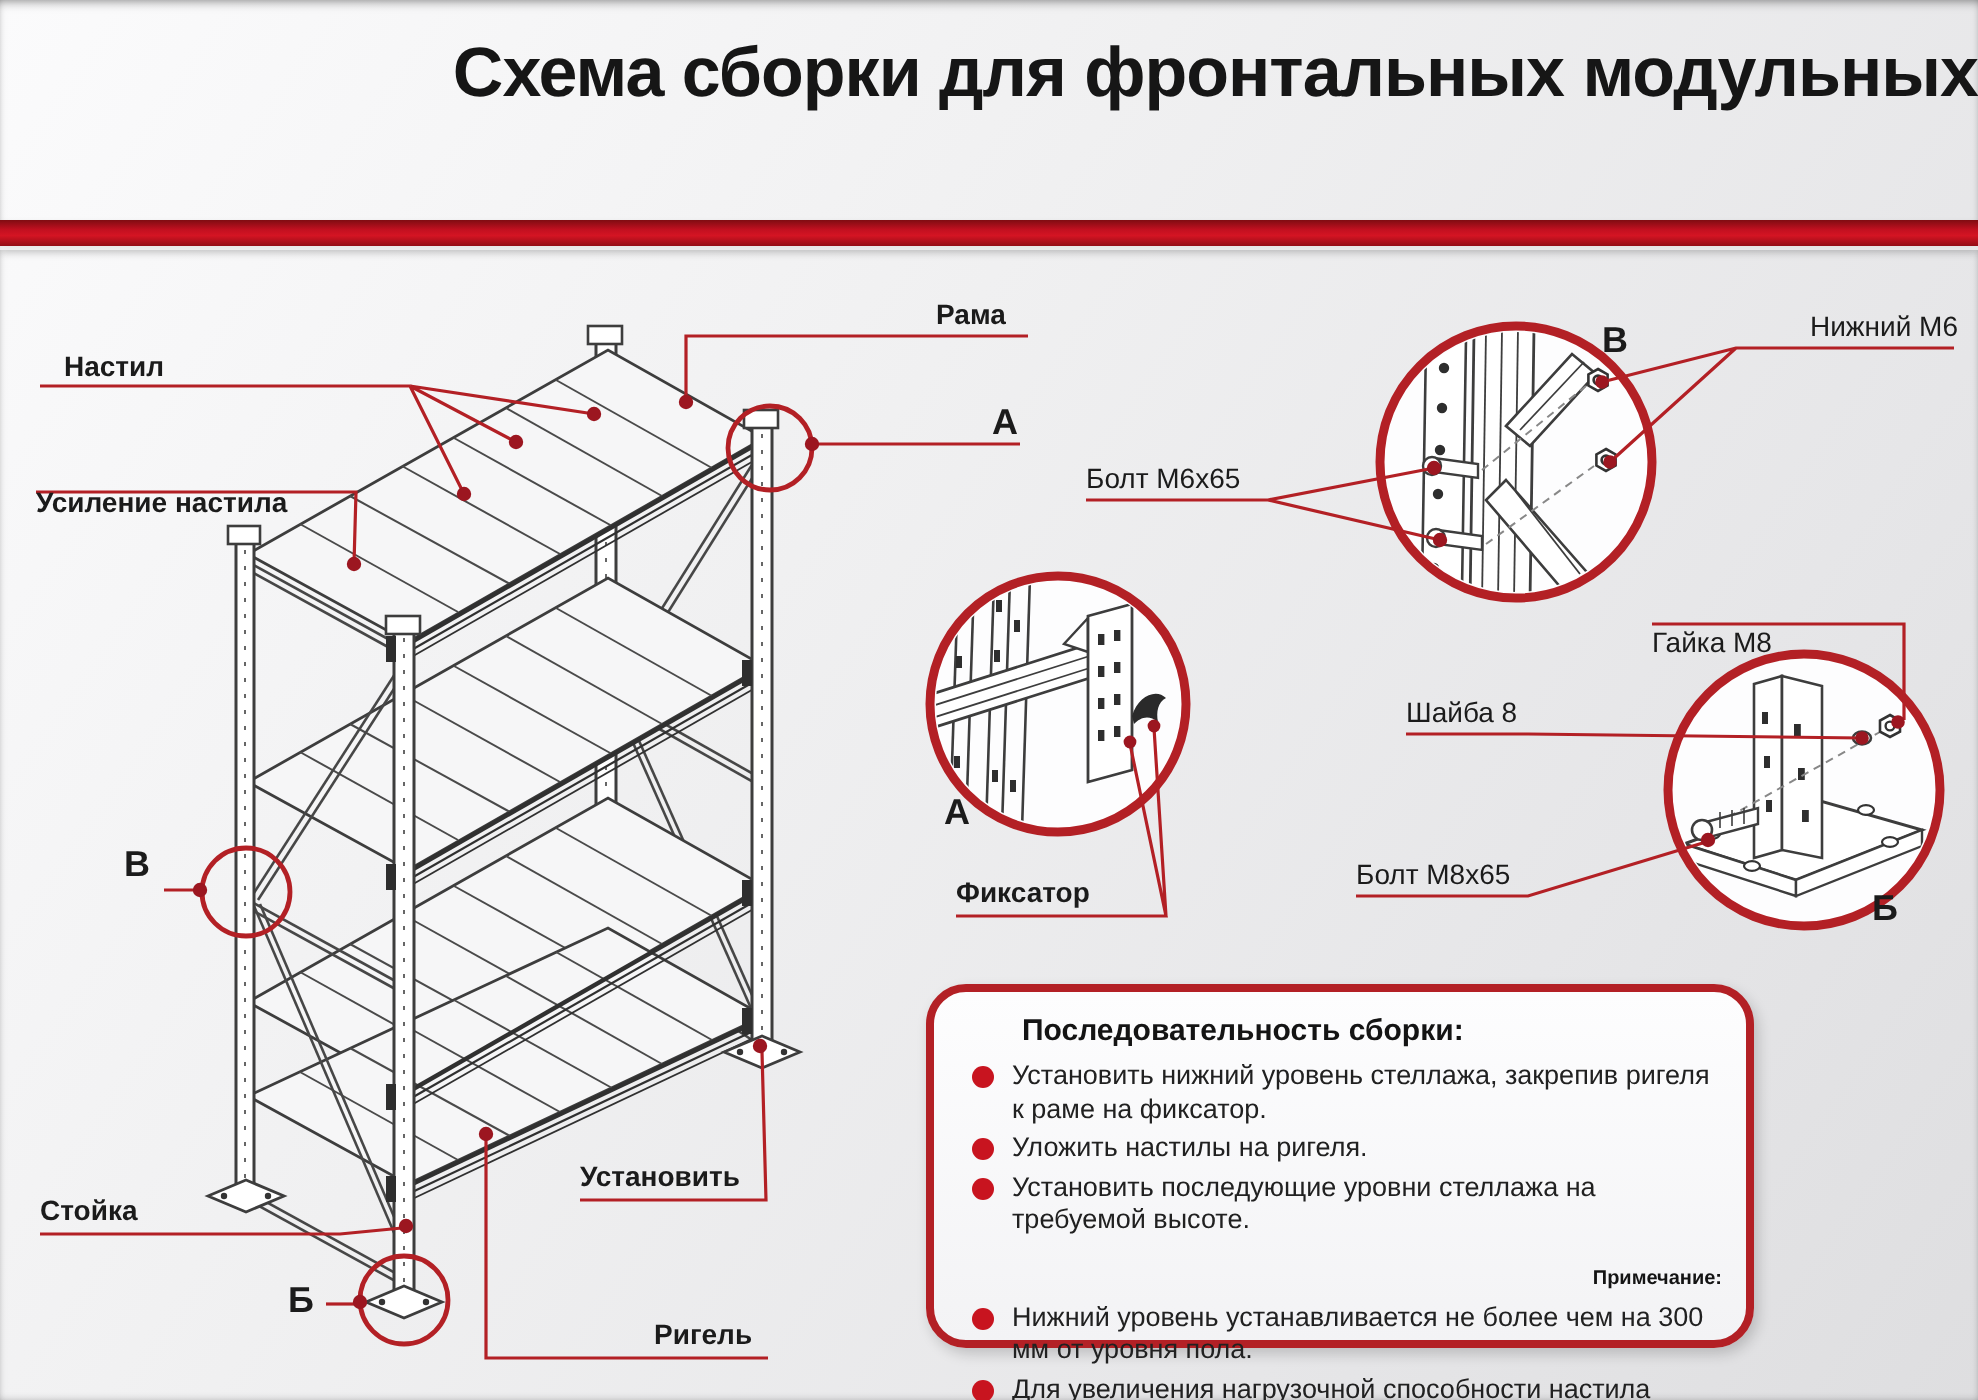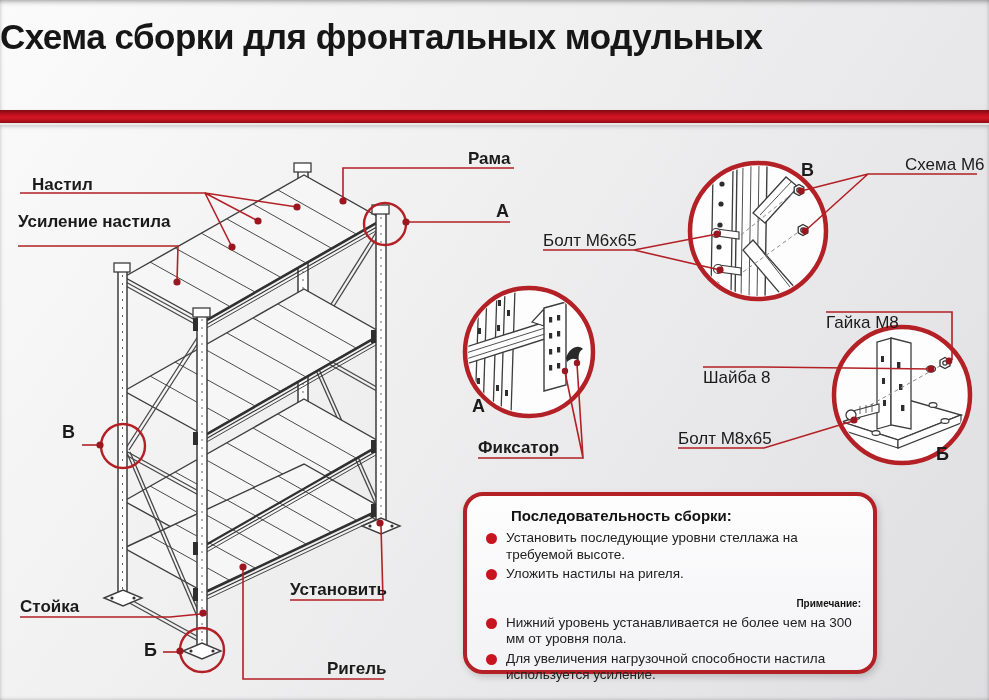--- a/index.html
+++ b/index.html
@@ -1,26 +1,26 @@
 <!DOCTYPE html>
 <html><head>
 <meta charset="utf-8">
 <style>
   html,body{margin:0;padding:0;background:#cfcfcf;}
   .page{position:relative;width:989px;height:700px;overflow:hidden;
         font-family:"Liberation Sans",sans-serif;
         background:linear-gradient(125deg,#fbfbfc 0%,#f0f0f1 40%,#e6e6e8 75%,#dedee0 100%);
         box-shadow:inset 0 3px 6px -3px rgba(0,0,0,.55), inset 0 -2px 5px -3px rgba(0,0,0,.35);}
-  .title{position:absolute;top:16px;left:0;width:100%;text-align:left;
+  .title{position:absolute;top:16px;left:0;width:100%;text-align:right;
          font-weight:bold;color:#161616;font-size:35px;line-height:42px;letter-spacing:-.5px;}
   .stripe{position:absolute;top:110px;left:0;width:100%;height:13px;
           background:linear-gradient(180deg,#7f0c12 0%,#c31020 38%,#d41423 60%,#930d15 100%);
           box-shadow:0 2px 0 rgba(255,255,255,.65),0 3px 4px rgba(0,0,0,.25);}
   svg.art{position:absolute;left:0;top:0;}
-  .lbl{position:absolute;font-size:17px;color:#1b1b1b;white-space:nowrap;}
+  .lbl{position:absolute;font-size:14px;color:#1b1b1b;white-space:nowrap;}
   .b{font-weight:bold;}
   .letter{position:absolute;font-size:18px;font-weight:bold;color:#1b1b1b;white-space:nowrap;}
   .ibox{position:absolute;left:463px;top:492px;width:414px;height:182px;box-sizing:border-box;
         border:4px solid #b32025;border-radius:20px;
         background:linear-gradient(180deg,#fdfdfe, #f3f3f5);
         box-shadow:2px 3px 7px rgba(0,0,0,.18);
         padding:11px 12px 0 14px;}
   .ibox .ttl{font-weight:bold;font-size:15px;color:#141414;margin:0 0 6px 30px;}
   .ibox .row{display:flex;align-items:flex-start;margin-bottom:3px;}
   .ibox .dot{flex:none;width:11px;height:11px;border-radius:50%;background:#c8141f;margin:3px 9px 0 5px;}
@@ -336,48 +336,52 @@
         <circle cx="203" cy="613" r="3.6"></circle>
         <circle cx="180" cy="651" r="3.6"></circle>
       <circle cx="380" cy="523" r="3.6"></circle>
         <circle cx="243" cy="567" r="3.6"></circle>
       <circle cx="565" cy="371" r="3.2"></circle>
         <circle cx="577" cy="363" r="3.2"></circle>
     </g>
   </svg>
 
   <div class="lbl b" style="left:20px;top:175px;margin-left:12px;">Настил</div>
-  <div class="lbl b" style="left:18px;top:212px;">Усиление настила</div>
+  <div class="lbl b" style="left:18px;top:243px;">Усиление настила</div>
   <div class="lbl b" style="left:468px;top:149px;">Рама</div>
   <div class="letter" style="left:496px;top:201px;">А</div>
   <div class="lbl" style="left:543px;top:231px;text-align:right;">Болт М6х65</div>
   <div class="letter" style="left:801px;top:160px;">В</div>
-  <div class="lbl" style="left:905px;top:155px;">Схема М6</div>
+  <div class="lbl" style="left:905px;top:155px;">Нижний М6</div>
   <div class="lbl" style="left:826px;top:293px;margin-top:20px;">Гайка М8</div>
-  <div class="lbl" style="left:703px;top:348px;margin-top:20px;">Шайба 8</div>
+  <div class="lbl" style="left:703px;top:348px;">Шайба 8</div>
   <div class="lbl" style="left:678px;top:429px;">Болт М8х65</div>
   <div class="letter" style="left:936px;top:444px;">Б</div>
   <div class="letter" style="left:472px;top:396px;">А</div>
   <div class="lbl b" style="left:478px;top:438px;">Фиксатор</div>
   <div class="letter" style="left:62px;top:422px;">В</div>
   <div class="lbl b" style="left:20px;top:597px;">Стойка</div>
   <div class="letter" style="left:144px;top:640px;">Б</div>
   <div class="lbl b" style="left:290px;top:580px;">Установить</div>
   <div class="lbl b" style="left:327px;top:659px;">Ригель</div>
 
   <div class="ibox">
     <div class="ttl">Последовательность сборки:</div>
     <div class="row">
       <span class="dot"></span>
+      <span class="txt">Установить нижний уровень стеллажа, закрепив ригеля к раме на фиксатор.</span>
+    </div>
+    <div class="row">
+      <span class="dot"></span>
+      <span class="txt">Уложить настилы на ригеля.</span>
+    </div>
+    <div class="row">
+      <span class="dot"></span>
       <span class="txt">Установить последующие уровни стеллажа на требуемой высоте.</span>
     </div>
-    <div class="row">
-      <span class="dot"></span>
-      <span class="txt">Уложить настилы на ригеля.</span>
-    </div>
     <div class="ttl2">Примечание:</div>
     <div class="row">
       <span class="dot"></span>
       <span class="txt">Нижний уровень устанавливается не более чем на 300 мм от уровня пола.</span>
     </div>
     <div class="row">
       <span class="dot"></span>
       <span class="txt">Для увеличения нагрузочной способности настила используется усиление.</span>
     </div>
   </div>

